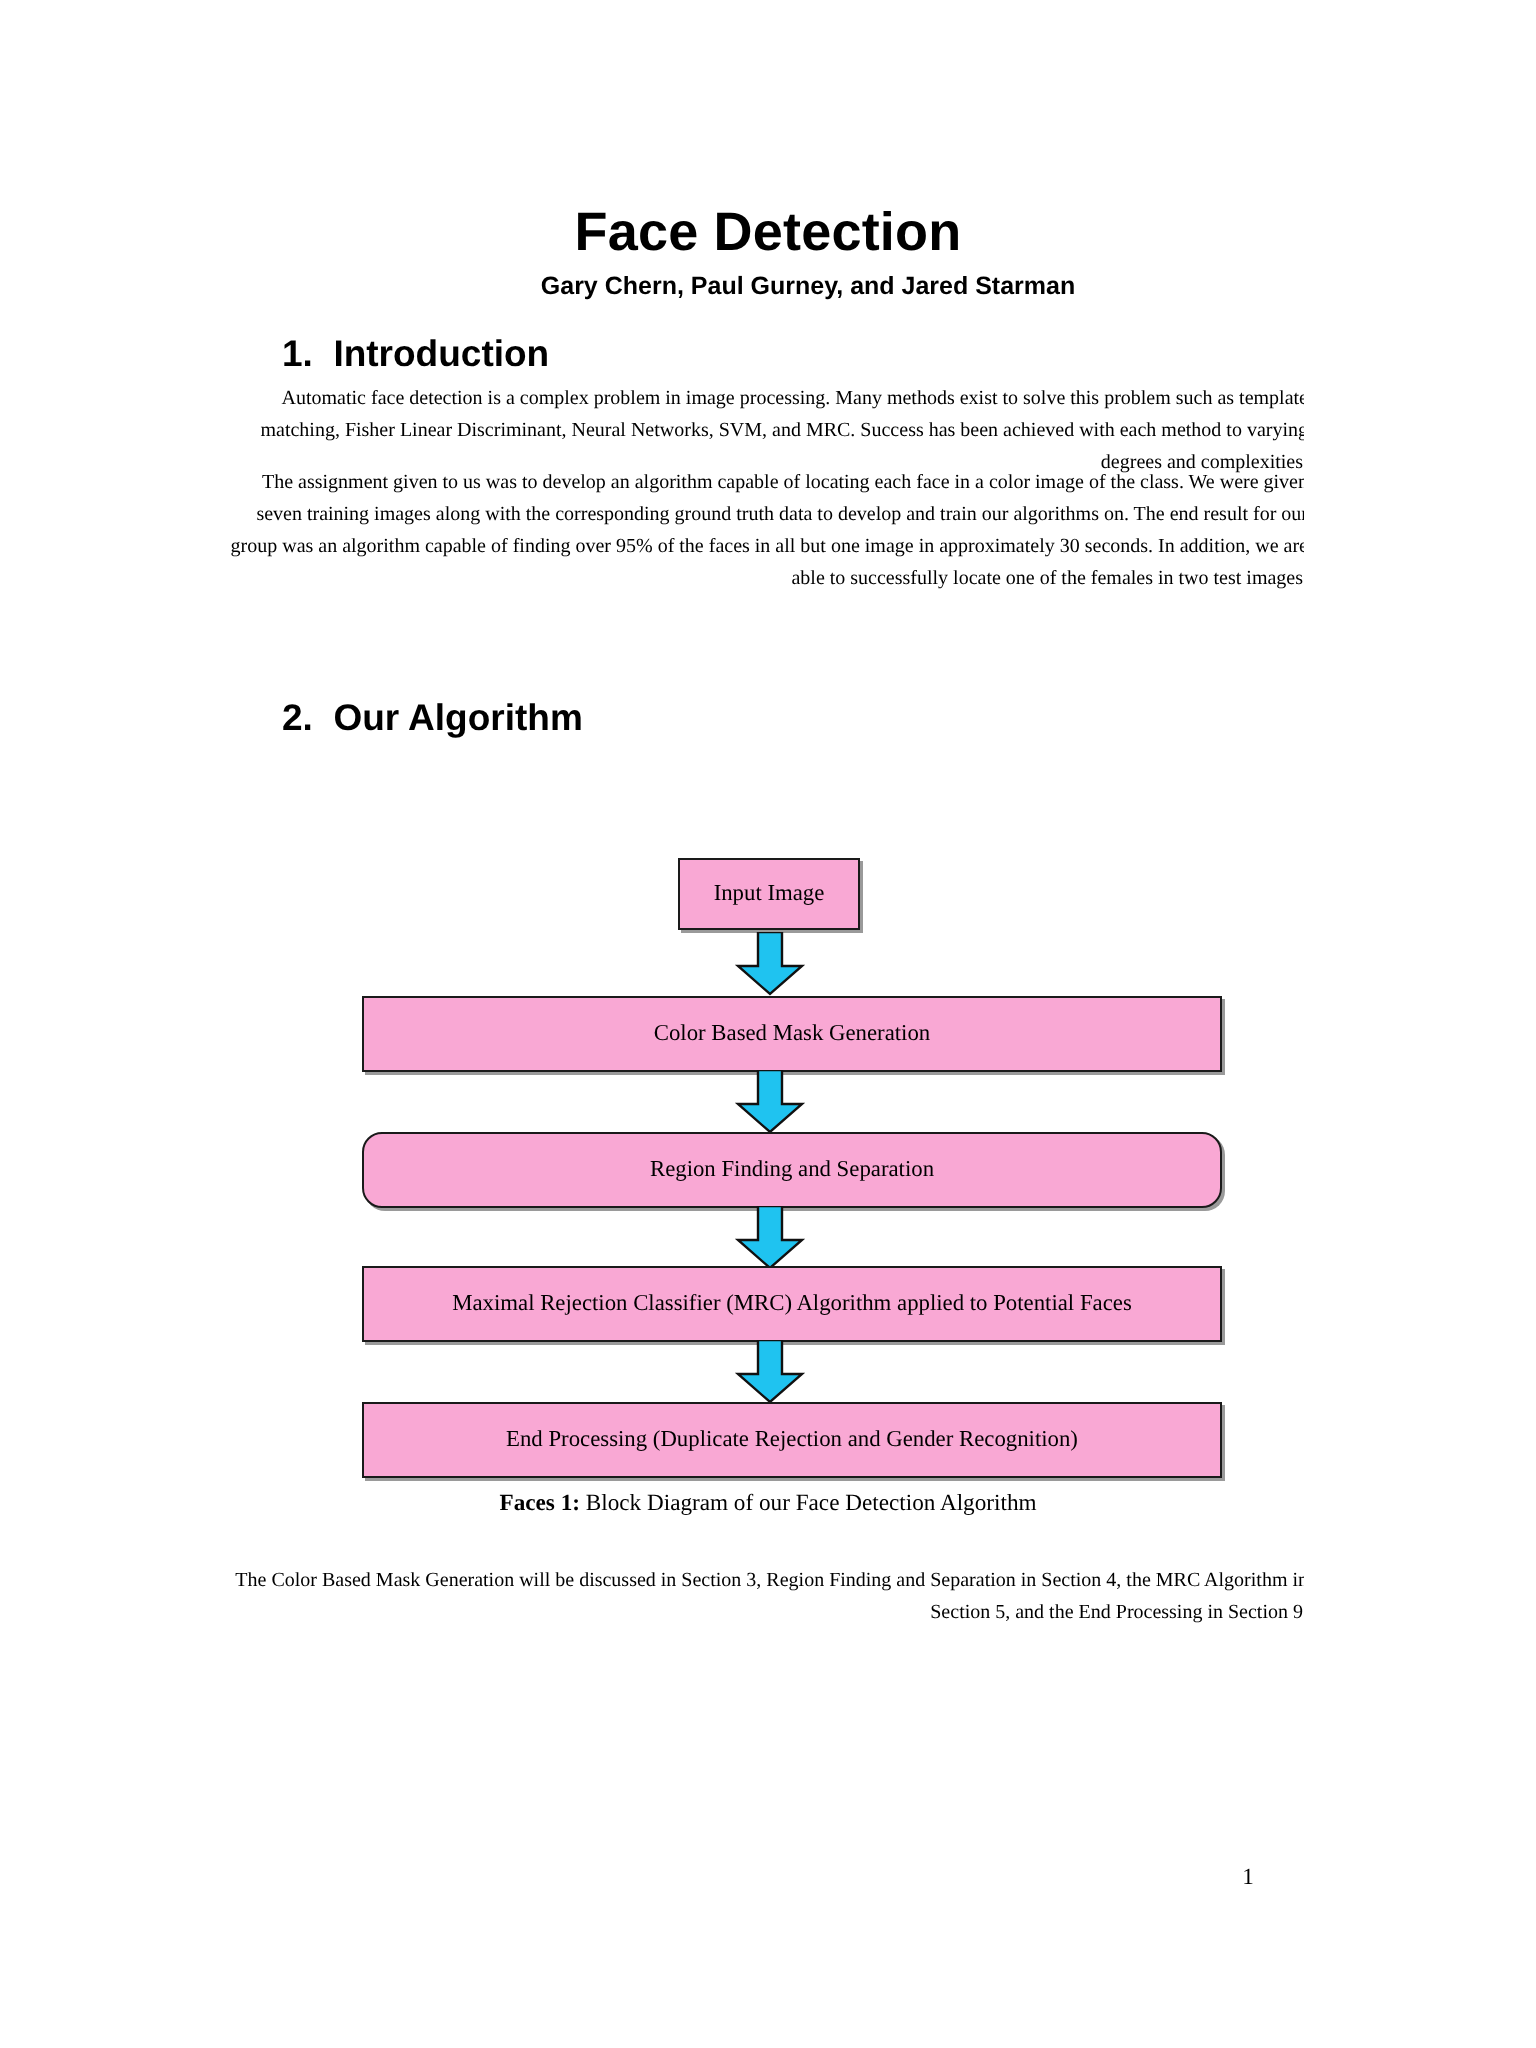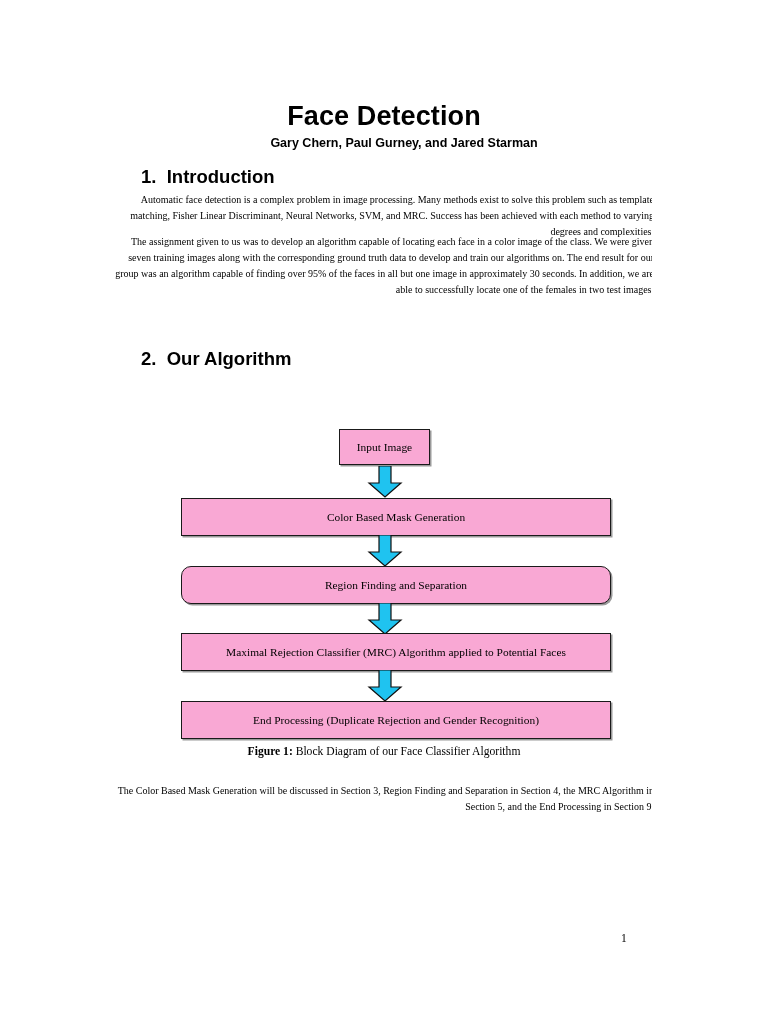--- a/index.html
+++ b/index.html
@@ -191,21 +191,21 @@
 
     <div class="flow-box wide" id="box-mrc">Maximal Rejection Classifier (MRC) Algorithm applied to Potential Faces</div>
 
     <svg class="flow-arrow" id="arrow-4" viewBox="0 0 36 32">
       <polygon points="12,0 24,0 24,17 34,17 18,31 2,17 12,17" fill="#1FC3F0" stroke="#111111" stroke-width="1.2"></polygon>
     </svg>
 
     <div class="flow-box wide" id="box-end">End Processing (Duplicate Rejection and Gender Recognition)</div>
 
     <div class="flow-caption">
-      <span class="cap-label">Figure 1:</span><span>  Block Diagram of our Face Classifier Algorithm</span>
+      <span class="cap-label">Faces 1:</span><span>  Block Diagram of our Face Detection Algorithm</span>
     </div>
   </div>
 
   <div class="para" id="para-sections">The Color Based Mask Generation will be discussed in Section 3, Region Finding and Separation in Section 4, the MRC Algorithm in Section 5, and the End Processing in Section 9.</div>
 
   <div class="page-number">1</div>
 
 </div>
 
 </body></html>

